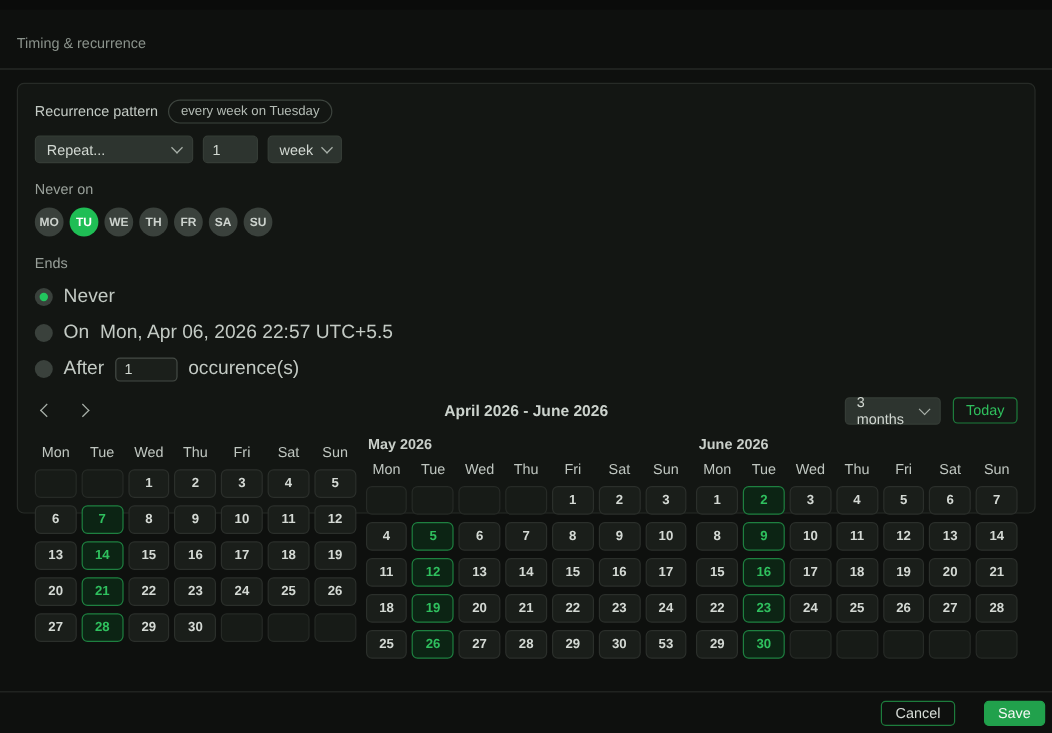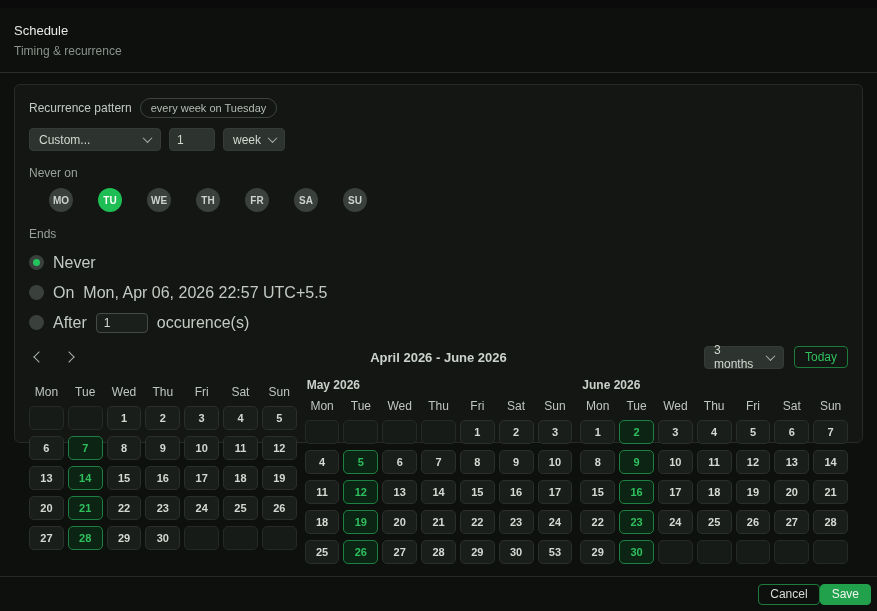--- a/index.html
+++ b/index.html
@@ -43,21 +43,21 @@
     background:#2d342f; border:1px solid #353c36; border-radius:4px;
     color:#d2d8d2; font-size:12px; font-family:"Liberation Sans", sans-serif;
     padding:0 7px; outline:none;
   }
   .interval { width:46px; height:23px; }
   .section { margin-top:15px; }
   .days { margin-top:8px; display:flex; gap:5px; }
   .day {
     width:24px; height:24px; border-radius:50%; background:#3a413c;
     color:#ccd2cd; font-size:10px; font-weight:bold;
-    display:flex; align-items:center; justify-content:center; cursor:pointer;margin-left:20px;
+    display:flex; align-items:center; justify-content:center; cursor:pointer;
   }
   .day.sel { background:#1fbe55; color:#ffffff; }
   .radio-row { margin-top:13px; display:flex; align-items:center; gap:9px; height:17px; }
   .radio {
     width:15px; height:15px; border-radius:50%; background:#3a413c;
     display:flex; align-items:center; justify-content:center; flex:0 0 auto; cursor:pointer;
   }
   .radio.checked::after { content:''; width:7px; height:7px; border-radius:50%; background:#22c55e; }
   .rlabel { font-size:16px; color:#c3cac4; }
   .after-input { width:52px; height:20px; background:#1b1f1b; border:1px solid #454b46; }
@@ -89,51 +89,50 @@
   }
   .cell {
     height:24px; background:#1a1e1a; border:1px solid #2b2f2b; border-radius:5px;
     font-size:11px; font-weight:bold; color:#d4d9d4;
     display:flex; align-items:center; justify-content:center; cursor:pointer;
   }
   .cell.empty { background:#171b17; border-color:#262a26; cursor:default; }
   .cell.hl { background:#0c2414; border-color:#1e8040; color:#2fc05e; }
   .footer {
     flex:0 0 auto; border-top:1px solid #262a26; background:#0e100e;
-    display:flex; justify-content:flex-end; align-items:center; gap:0;
+    display:flex; justify-content:flex-end; align-items:center; gap:24px;
     padding:7px 6px; height:35px;
   }
   .btn {
     height:21px; padding:0 11px; border-radius:4px; font-size:12px;
     font-family:"Liberation Sans", sans-serif; cursor:pointer;
   }
   .btn.cancel { background:transparent; border:1px solid #1d7c3c; color:#d7dcd7; }
   .btn.save { background:#21a14c; border:1px solid #21a14c; color:#f2f7f2; }
 </style>
 </head>
 <body>
 
 <div class="topbar"></div>
 
 <div class="header">
-  <div class="page-title">Schedule</div>
   <div class="page-subtitle">Timing &amp; recurrence</div>
 </div>
 
 <div class="main">
   <div class="panel">
 
     <div class="row">
       <span class="lbl">Recurrence pattern</span>
       <span class="pill">every week on Tuesday</span>
     </div>
 
     <div class="row controls-row">
       <div class="select w-custom">
-        <span>Custom...</span>
+        <span>Repeat...</span>
         <span class="chev"></span>
       </div>
       <input class="input interval" type="text" value="1" style="">
       <div class="select w-unit">
         <span>week</span>
         <span class="chev"></span>
       </div>
     </div>
 
     <div class="lbl muted section">Never on</div>

